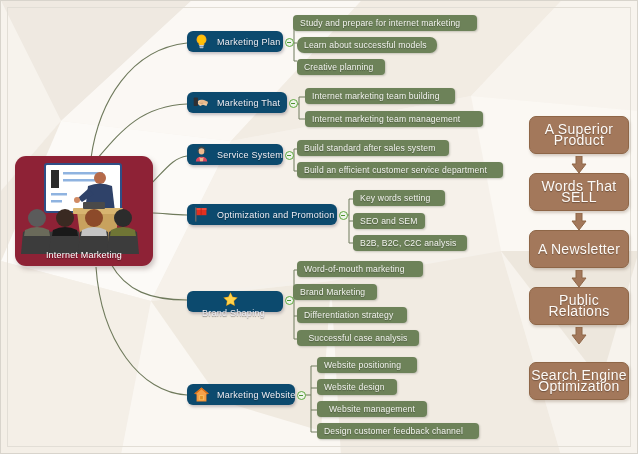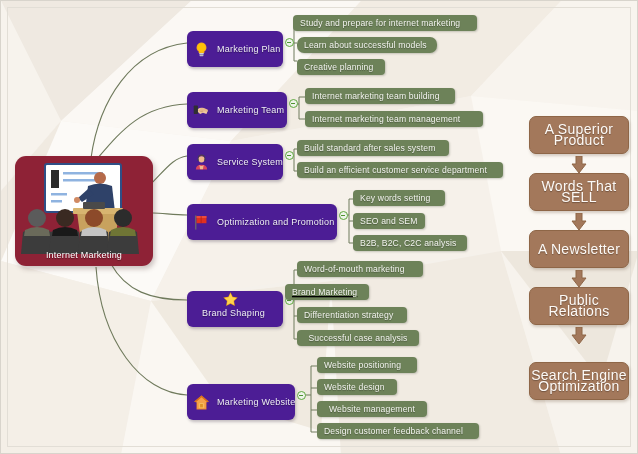--- a/index.html
+++ b/index.html
@@ -54,22 +54,22 @@
     text-align: center;
     color: #ffffff;
     font-size: 9px;
     letter-spacing: .2px;
     text-shadow: 0 1px 1px rgba(0,0,0,.45);
   }
 
   
   .branch {
     position: absolute;
-    height: 36px;
-    background: #4c1d95;
+    height: 21px;
+    background: #0c4a6e;
     border-radius: 6px;
     box-shadow: 1px 2px 3px rgba(70,60,80,0.30);
     display: flex;
     align-items: center;
     padding: 0 9px 0 6px;
     box-sizing: border-box;
     white-space: nowrap;
   }
   .branch .b-ico {
     width: 17px; height: 17px;
@@ -267,21 +267,21 @@
       <div class="leaf" style="left: 296px; top: 58px; width: 88px;">
         <span>Creative planning</span>
       </div>
       <div class="branch" style="left: 186px; top: 91px; width: 100px;">
         <svg viewBox="0 0 24 24" class="b-ico">
           <rect x="1" y="5" width="6" height="12" rx="1" fill="#2f2f33"></rect>
           <path d="M7 10 q4-3 8-1 l6 3 -2 5 -5-2 -4 2 -3-3z" fill="#f0c9a0"></path>
           <path d="M10 9 q4-2 7 0 l4 2 -1 3 -4-1 -4 2 -2-3z" fill="#e8b98c"></path>
           <path d="M8 12 q3 2 6 1" stroke="#c99a6d" stroke-width="1" fill="none"></path>
         </svg>
-        <span class="b-txt">Marketing Team</span>
+        <span class="b-txt">Marketing That</span>
       </div>
       <div class="toggle" style="left: 288px; top: 98px;"></div>
       <div class="leaf" style="left: 304px; top: 87px; width: 150px;">
         <span>Internet marketing team building</span>
       </div>
       <div class="leaf" style="left: 304px; top: 110px; width: 178px;">
         <span>Internet marketing team management</span>
       </div>
       <div class="branch" style="left: 186px; top: 143px; width: 96px;">
         <svg viewBox="0 0 24 24" class="b-ico">
@@ -325,21 +325,21 @@
         <svg viewBox="0 0 24 24" class="b-ico">
           <path d="M12 1.8 l3.1 6.4 7 1 -5.1 5 1.2 7-6.2-3.3-6.2 3.3 1.2-7-5.1-5 7-1z" fill="#e8a317"></path>
           <path d="M12 3.6 l2.6 5.3 5.8.85-4.2 4.1 1 5.8-5.2-2.75-5.2 2.75 1-5.8-4.2-4.1 5.8-.85z" fill="#ffd34d"></path>
         </svg>
         <span class="b-txt">Brand Shaping</span>
       </div>
       <div class="toggle" style="left: 284px; top: 295px;"></div>
       <div class="leaf" style="left: 296px; top: 260px; width: 126px;">
         <span>Word-of-mouth marketing</span>
       </div>
-      <div class="leaf" style="left: 284px; top: 283px; width: 84px; text-decoration: underline;">
+      <div class="leaf" style="left: 292px; top: 283px; width: 84px;">
         <span>Brand Marketing</span>
       </div>
       <div class="leaf" style="left: 296px; top: 306px; width: 110px;">
         <span>Differentiation strategy</span>
       </div>
       <div class="leaf" style="left: 296px; top: 329px; width: 122px; justify-content: center;">
         <span>Successful case analysis</span>
       </div>
       <div class="branch" style="left: 186px; top: 383px; width: 108px;">
         <svg viewBox="0 0 24 24" class="b-ico">

